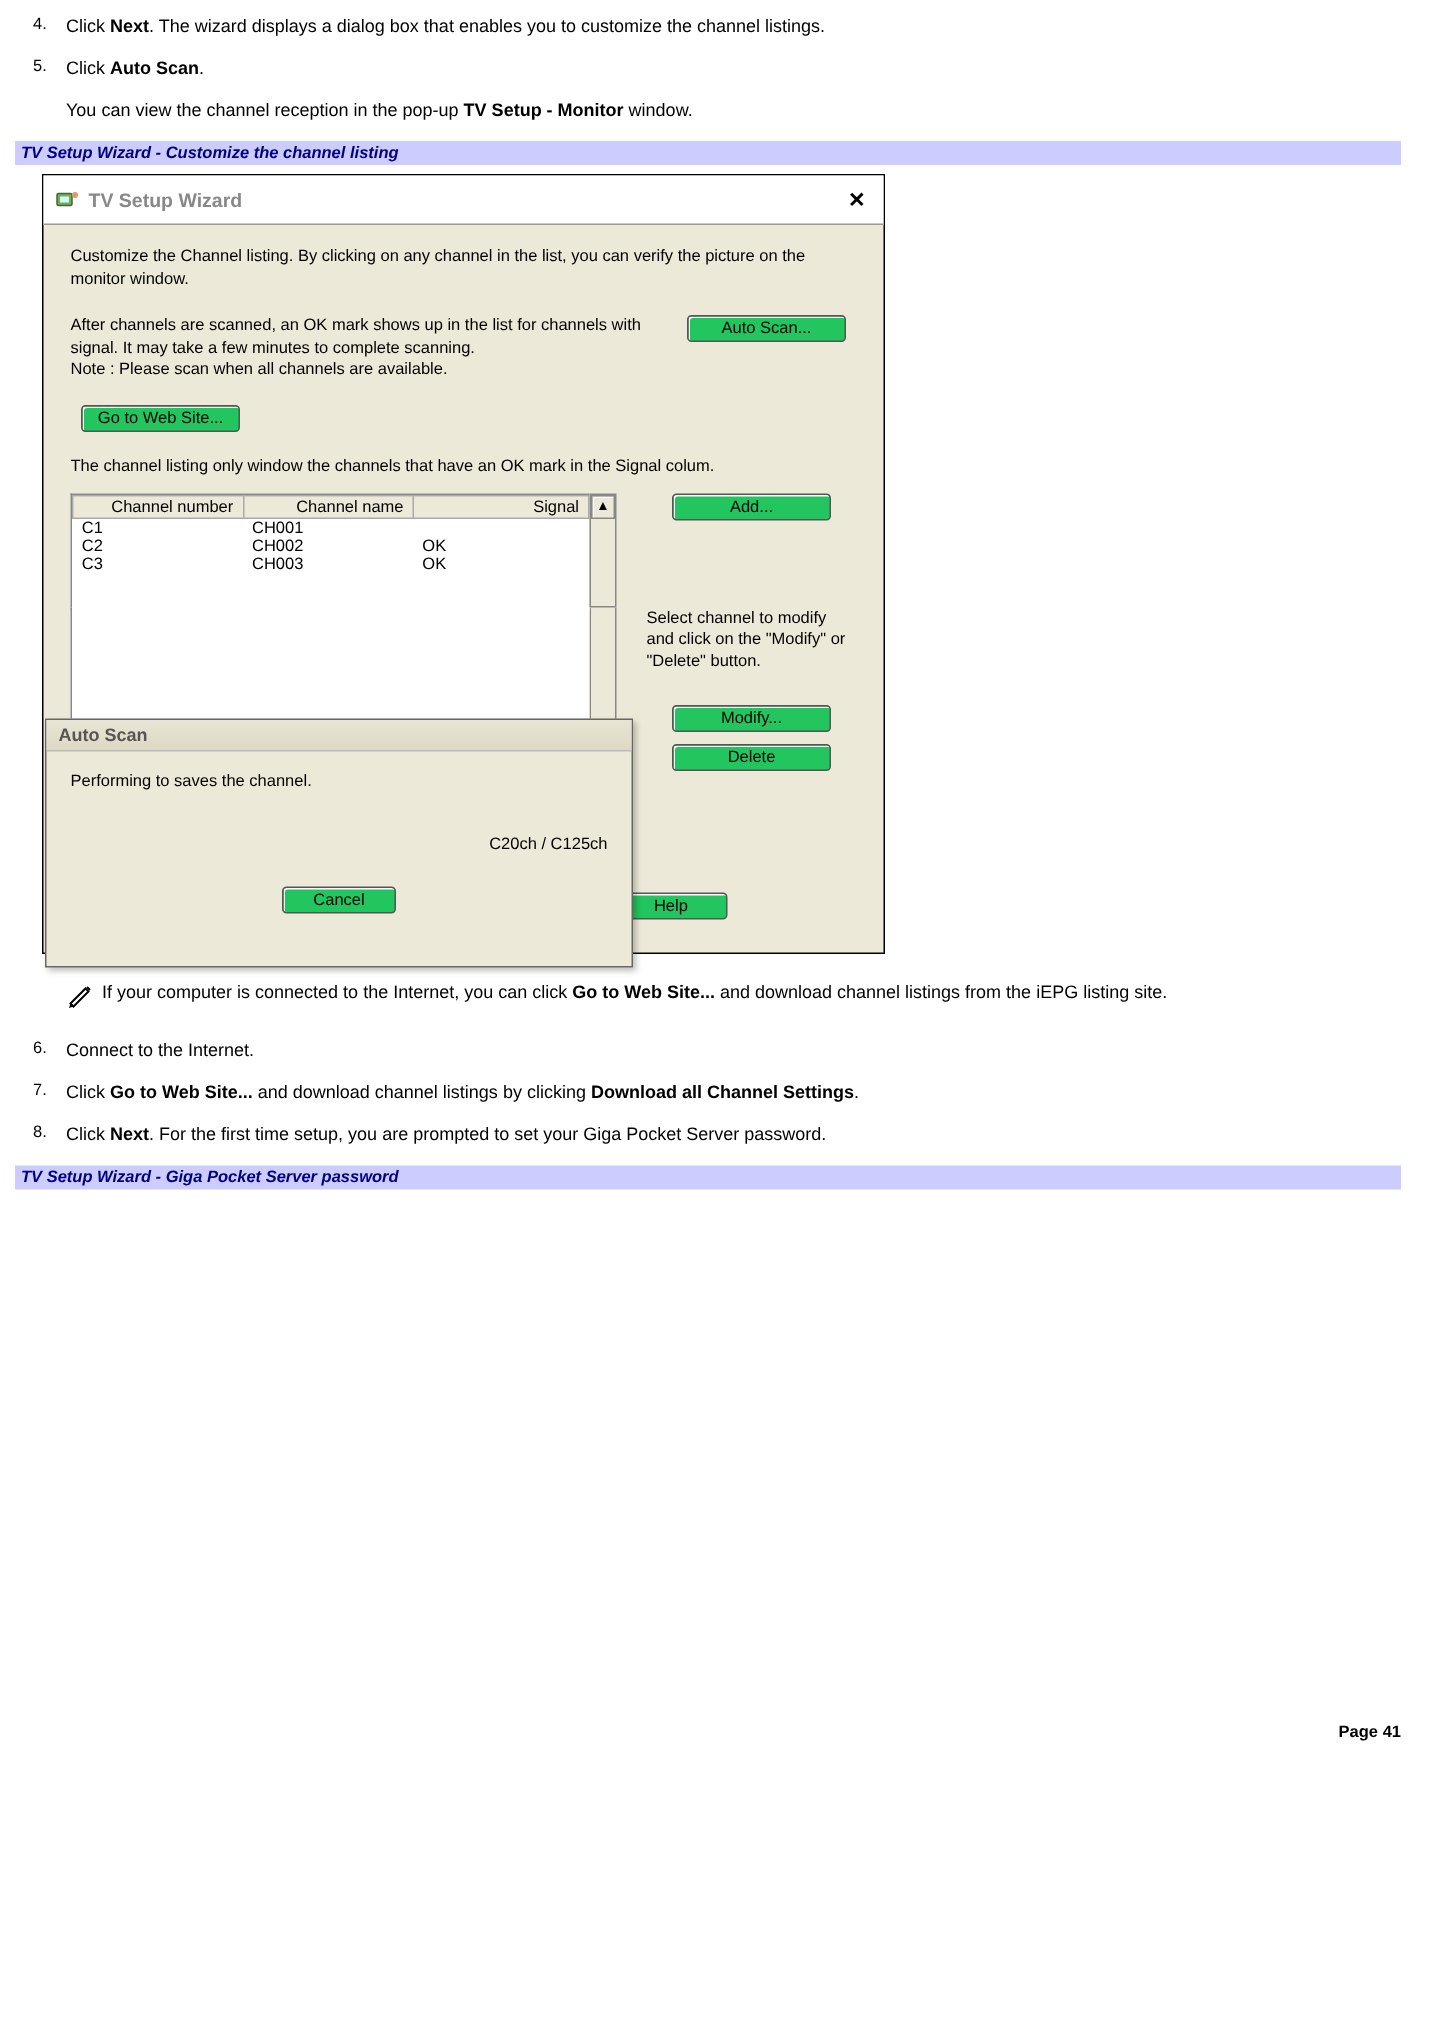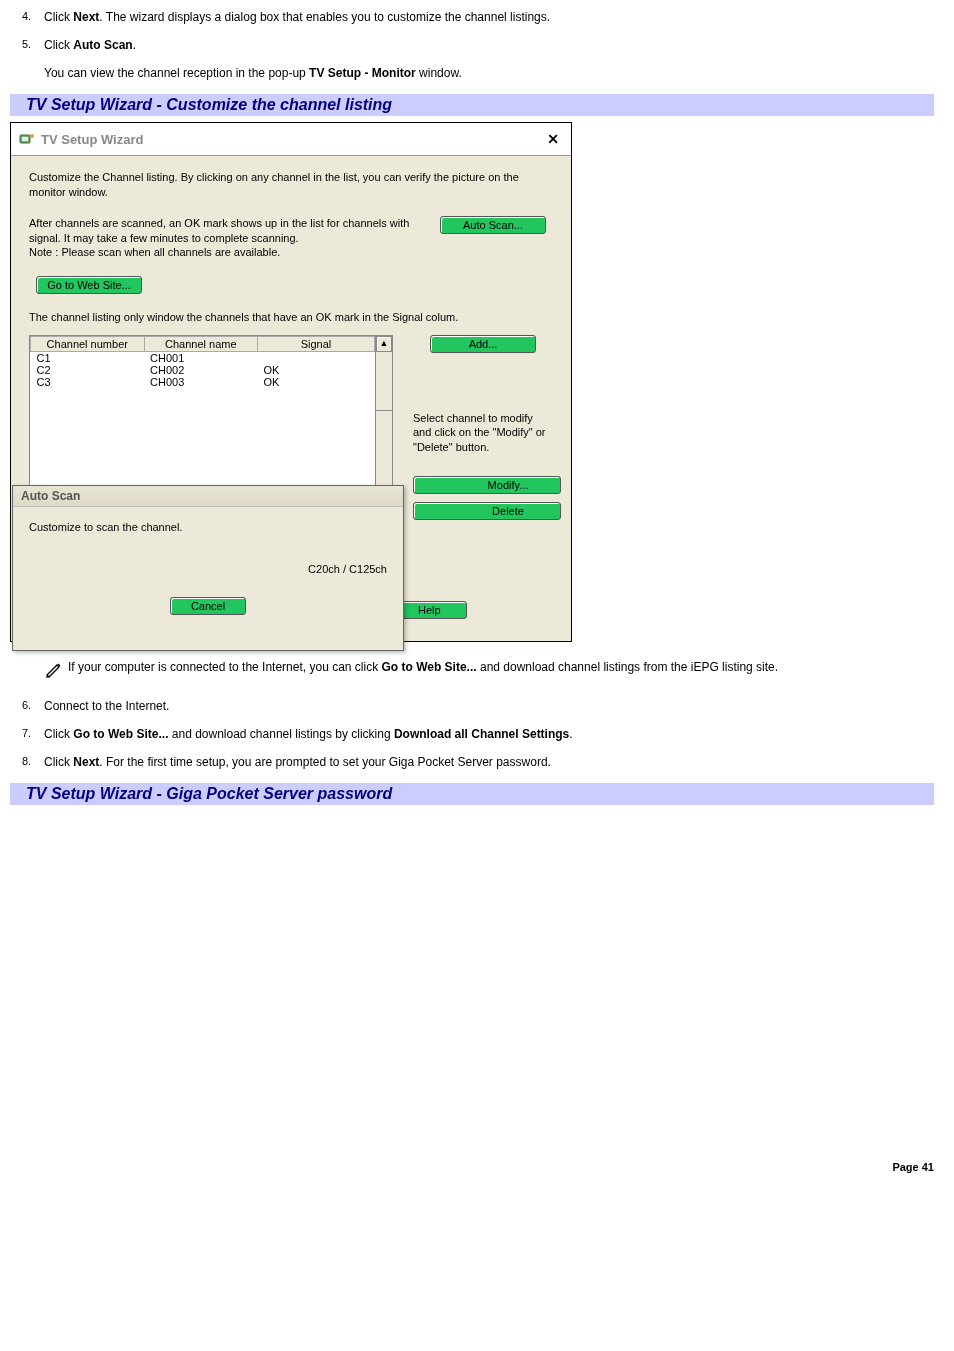--- a/index.html
+++ b/index.html
@@ -29,26 +29,27 @@
   .subtext {
     margin-top: 14px;
     margin-left: 34px;
     margin-bottom: 14px;
   }
   .section-header {
     background: #ccccff;
     color: #000080;
     font-weight: bold;
     font-style: italic;
-    font-size: 16px;
-    padding: 2px 16px;
+    font-size: 11px;
+    padding: 2px 4px;
     margin: 4px 0 6px 0;
   }
   
   .dialog-wrap {
+    margin-left: 18px;
     margin-bottom: 18px;
   }
   .dialog {
     width: 560px;
     border: 1px solid #000;
     background: #ece9d8;
     font-family: Tahoma, Arial, sans-serif;
     font-size: 11px;
     color: #000;
     position: relative;
@@ -134,21 +135,21 @@
   }
   .channel-table table {
     width: 100%;
     border-collapse: collapse;
     font-size: 11px;
   }
   .channel-table th {
     background: #ece9d8;
     border: 1px solid #aaa;
     font-weight: normal;
-    text-align: center;
+    text-align: right;
     padding: 1px 6px;
   }
   .channel-table td {
     padding: 0 6px;
   }
   .scroll-col {
     width: 16px;
     background: #ece9d8;
     border: 1px solid #888;
     display: flex;
@@ -189,21 +190,21 @@
     padding: 14px 16px;
     text-align: center;
   }
   .auto-scan-body .line1 { text-align: left; margin-bottom: 30px; }
   .auto-scan-body .line2 { margin-bottom: 22px; text-align: right; }
   .right-side-text {
     font-size: 11px;
     line-height: 1.3;
     margin-bottom: 22px;
   }
-  .right-btns .win-btn { margin-bottom: 8px; display:block; margin-left:auto; margin-right:auto;padding-left:42px;}
+  .right-btns .win-btn { margin-bottom: 8px; display:block; margin-left:auto; margin-right:auto;}
   .right-below { padding-top: 0px; }
   
   .channel-lower {
     display: flex;
     margin-top: 0;
     height: 176px;
   }
   .channel-lower-left {
     flex: 1;
     position: relative;
@@ -340,21 +341,21 @@
         <div class="channel-right">
           <span class="win-btn" style="display:block;margin:0 auto;">Add...</span>
         </div>
       </div>
 
       <div class="channel-lower">
         <div class="channel-lower-left">
           <div class="auto-scan-box">
             <div class="auto-scan-title">Auto Scan</div>
             <div class="auto-scan-body">
-              <div class="line1">Customize to scan the channel.</div>
+              <div class="line1">Performing to saves the channel.</div>
               <div class="line2">C20ch / C125ch</div>
               <span class="win-btn small">Cancel</span>
             </div>
           </div>
         </div>
         <div class="channel-lower-scroll">
           <div class="scroll-btn" style="margin-bottom:1px;">▼</div>
         </div>
         <div class="channel-lower-right right-below">
           <div class="right-side-text">Select channel to modify and click on the "Modify" or "Delete" button.</div>

